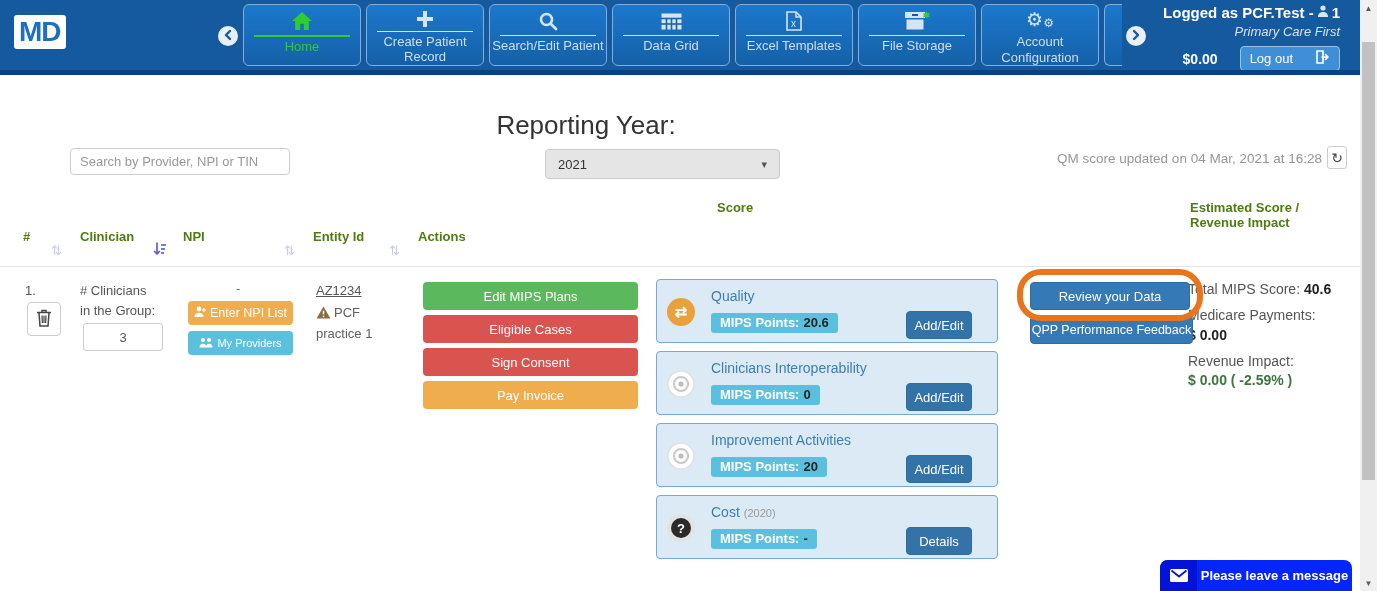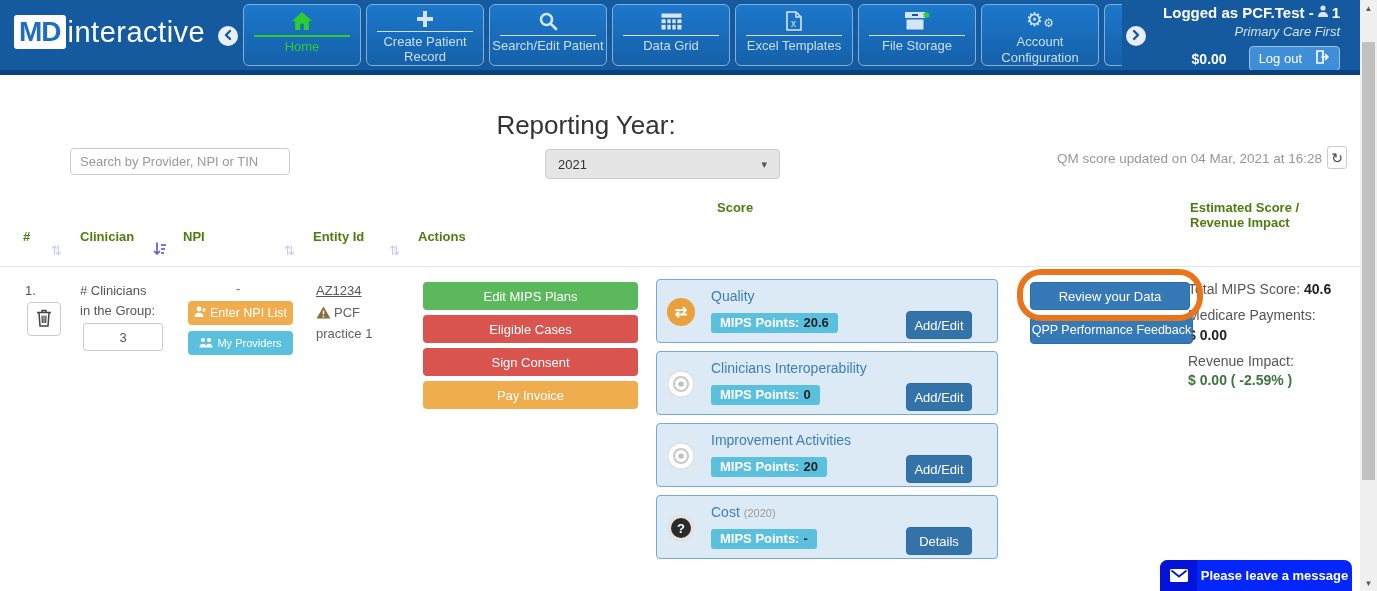--- a/index.html
+++ b/index.html
@@ -28,21 +28,21 @@
   .nav-btn.active .nav-underline { background:#2FCC2F; height:2px; }
   .nav-partial { position:absolute; left:1104px; top:4px; width:18px; height:62px; border:1px solid #80AFDA; border-right:none;
                  border-radius:6px 0 0 6px; background:linear-gradient(180deg,#1C78CC 0%, #1560A8 100%); }
 
   .userbox { position:absolute; right:20px; top:4px; width:200px; text-align:right; color:#fff; }
   .logged-line { font-size:15px; font-weight:bold; display:flex; justify-content:flex-end; align-items:center; gap:3px; }
   .org-line { font-size:13px; font-style:italic; color:#D6E4F2; margin-top:3px; }
   .balance-line { margin-top:7px; display:flex; justify-content:flex-end; align-items:center; }
   .balance { font-size:14px; font-weight:bold; margin-right:22px; }
   .logout-btn { background:#3E8FD8; border:1px solid #9CC3E8; border-radius:4px; color:#fff; font-size:13px;
-                padding:3px 9px; display:flex; align-items:center; gap:14px; cursor:pointer; }
+                padding:3px 9px; display:flex; align-items:center; gap:23px; cursor:pointer; }
 
   
   .page-title { position:absolute; left:0; top:110px; width:1172px; text-align:center; font-size:26px; font-weight:500; color:#333; }
   .search-input { position:absolute; left:70px; top:148px; width:220px; height:27px; border:1px solid #ccc; border-radius:4px;
                   padding:0 9px; font-size:13px; color:#333; font-family:"Liberation Sans",sans-serif; }
   .search-input::placeholder { color:#999; }
   .year-select { position:absolute; left:545px; top:149px; width:235px; height:30px; border:1px solid #ccc; border-radius:4px;
                  background:#e5e5e5; display:flex; align-items:center; font-size:13px; color:#333; padding:0 12px; cursor:pointer; }
   .year-select .caret { margin-left:auto; font-size:11px; color:#555; }
   .qm-text { position:absolute; left:1000px; top:151px; width:322px; text-align:right; font-size:13.5px; color:#979797; }
@@ -111,21 +111,20 @@
   .scroll-thumb { position:absolute; left:2px; top:42px; width:13px; height:438px; background:#C1C1C1; cursor:pointer; }
 </style>
 </head>
 <body>
 
 <div id="page">
 
   <div class="navbar">
     <div class="logo">
       <span class="logo-md">MD</span>
-      <span class="logo-rest">interactive</span>
     </div>
     <div class="chev-circle chev-left">
       <span>
         <svg width="10" height="12" viewBox="0 0 10 12">
             <polyline points="7,2 3,6 7,10" fill="none" stroke="#15599E" stroke-width="2.4" stroke-linecap="round" stroke-linejoin="round"></polyline>
           </svg>
       </span>
     </div>
 
     <div class="nav-items">

